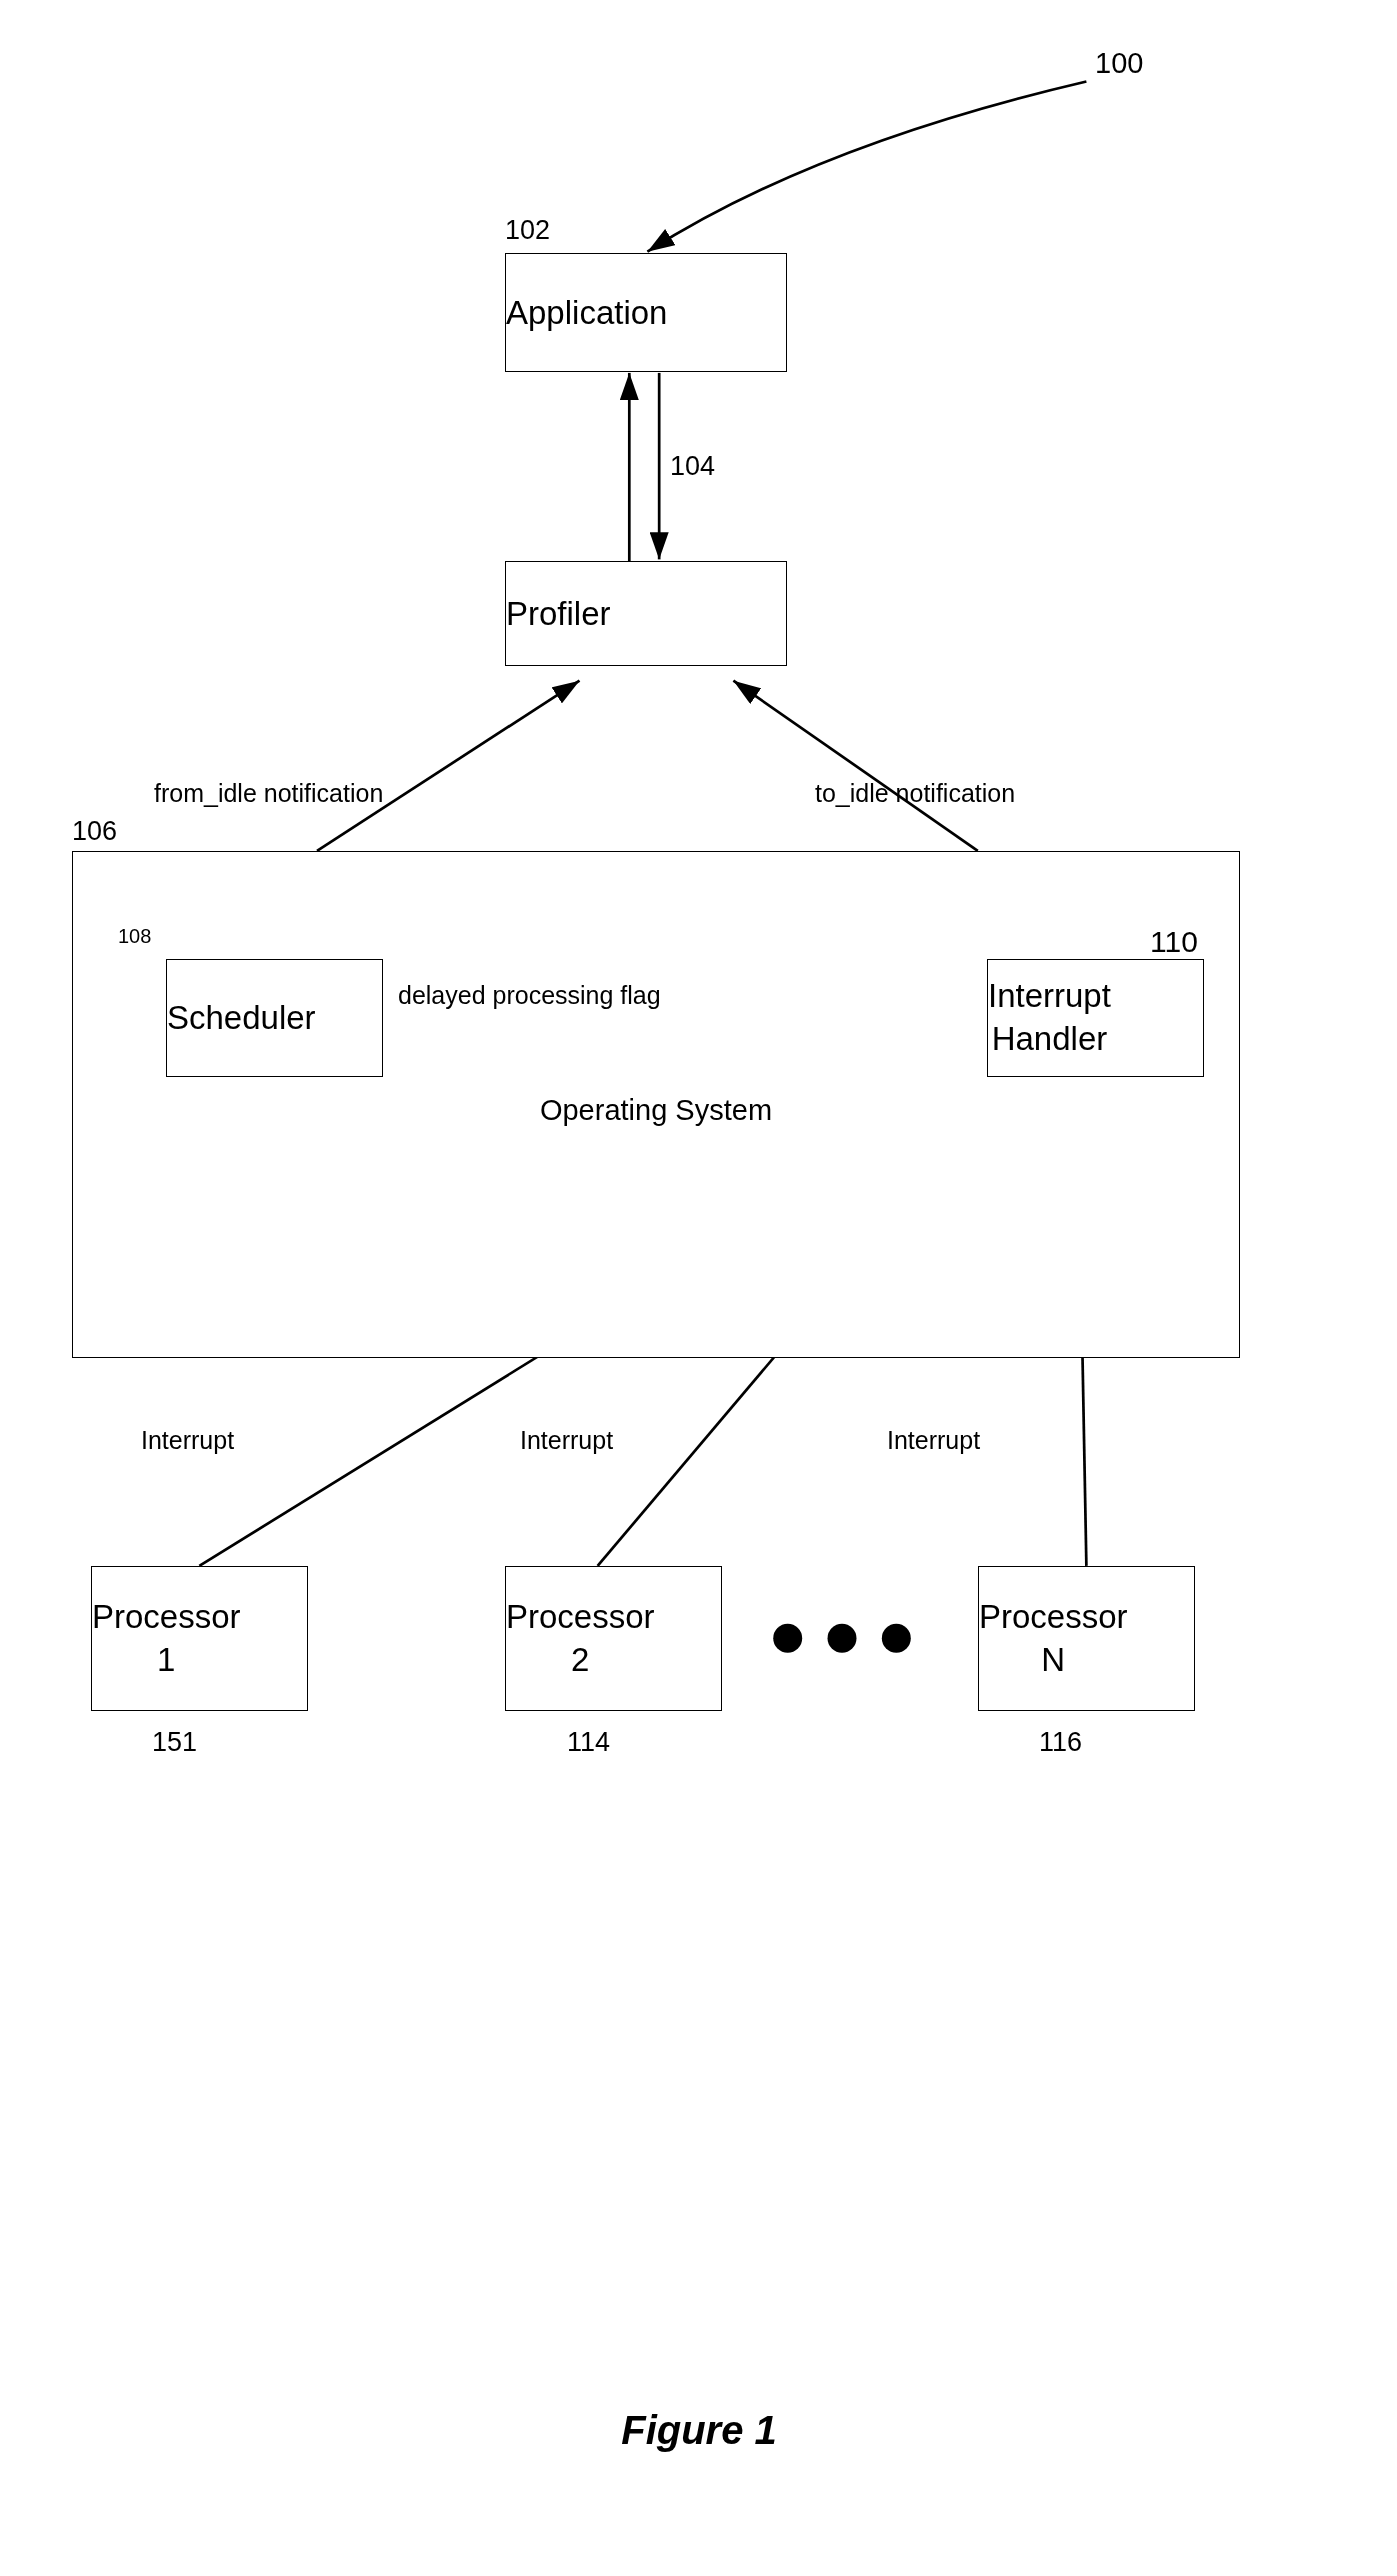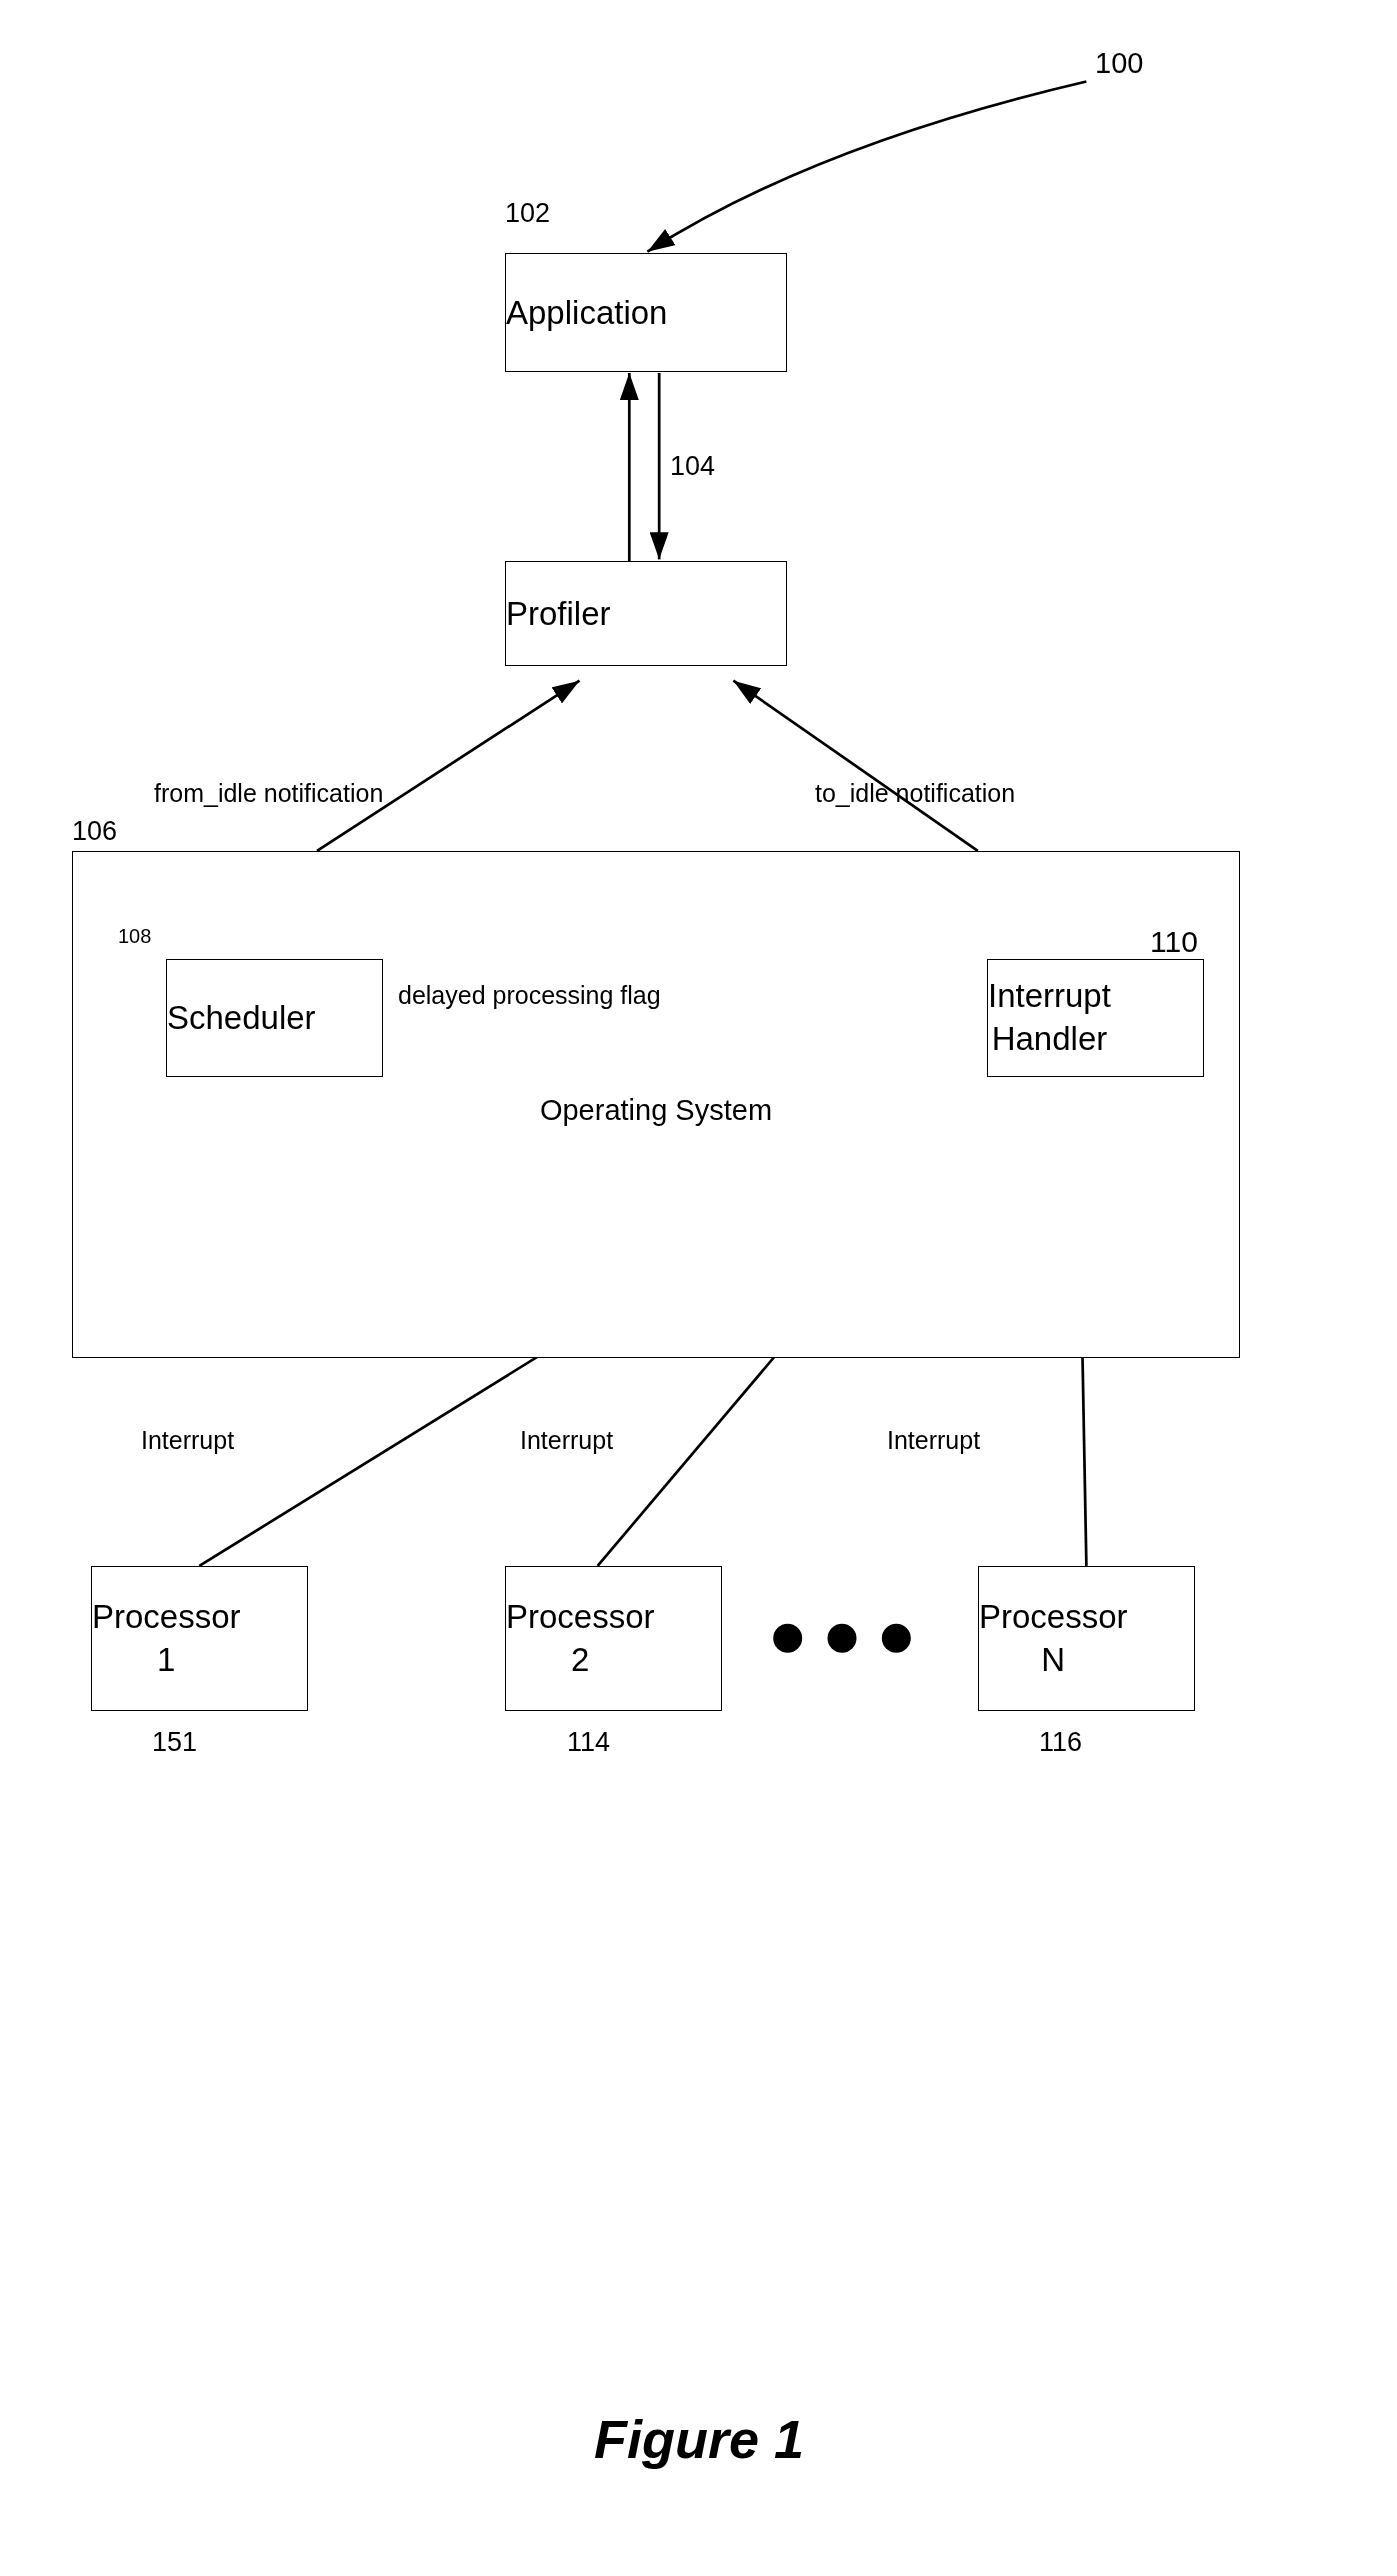--- a/index.html
+++ b/index.html
@@ -33,21 +33,21 @@
       text-align: center;
       color: #000;
     }
     .ref-label {
       position: absolute;
       font-size: 27px;
       color: #000;
     }
     .figure-caption {
       position: absolute;
-      font-size: 54px;
+      font-size: 40px;
       font-weight: bold;
       font-style: italic;
       text-align: center;
       color: #000;
     }
     svg.arrows {
       position: absolute;
       top: 0; left: 0;
       width: 1398px;
       height: 2576px;
@@ -98,21 +98,21 @@
     <circle cx="990" cy="1810" r="16" fill="#000"></circle>
 
   </svg>
 
   <span class="ref-label" style="left: 1095px; top: 47px; font-size: 29px;">100</span>
 
   <div class="box" style="left: 505px; top: 253px; width: 282px; height: 119px;">
     <span>Application</span>
   </div>
 
-  <span class="ref-label" style="left: 505px; top: 198px; font-size: 27px;">102</span>
+  <span class="ref-label" style="left: 505px; top: 215px; font-size: 27px;">102</span>
 
   <span class="ref-label" style="left: 670px; top: 451px; font-size: 27px;">104</span>
 
   <div class="box" style="left: 505px; top: 561px; width: 282px; height: 105px;">
     <span>Profiler</span>
   </div>
 
   <div class="label" style="left: 154px; top: 777px; font-size: 25px; line-height: 1.3;">
     <span>from_idle
 notification</span>

